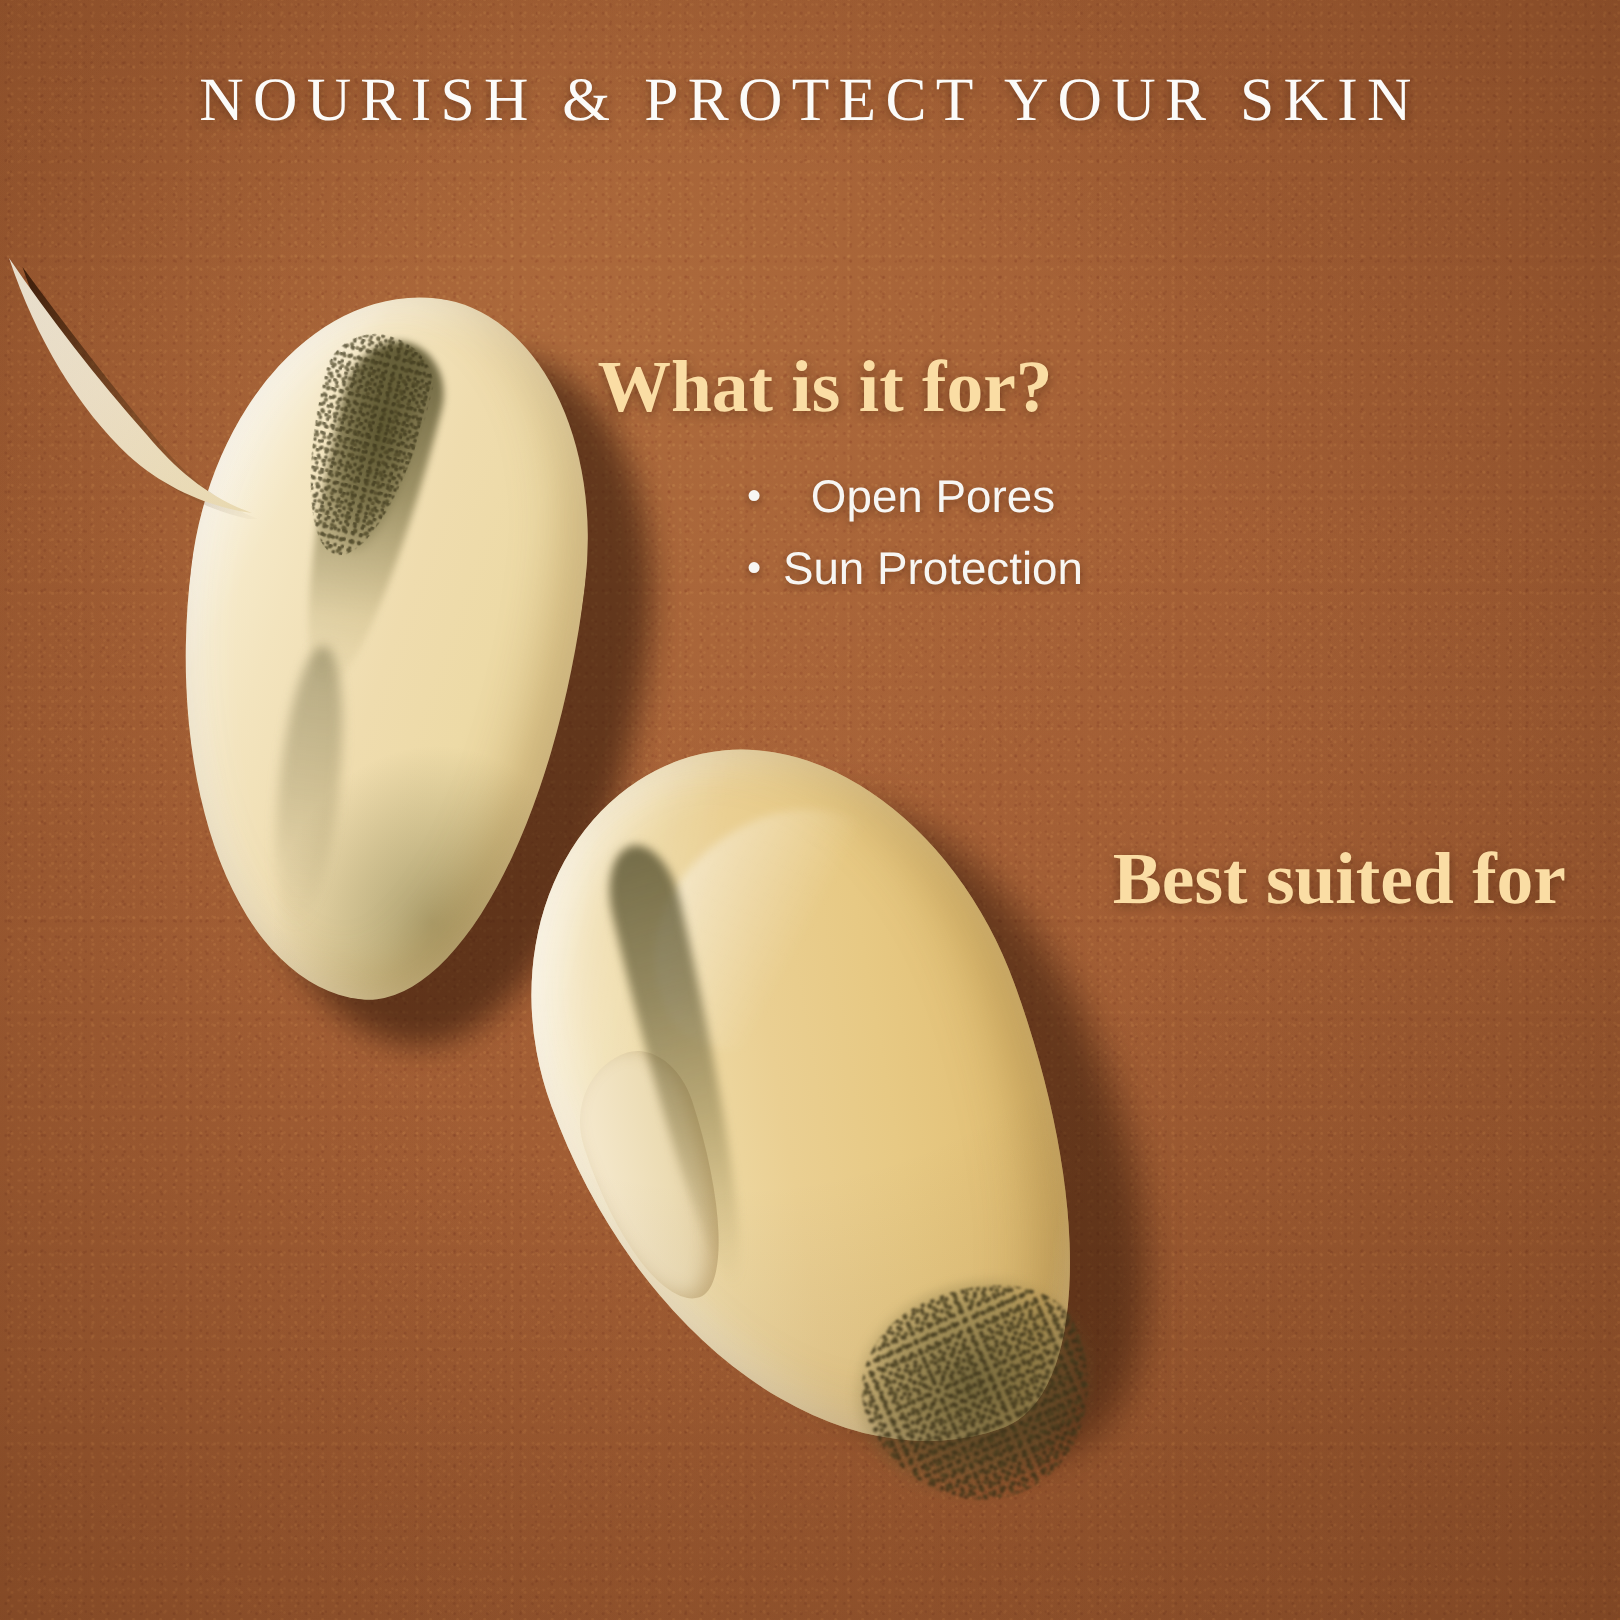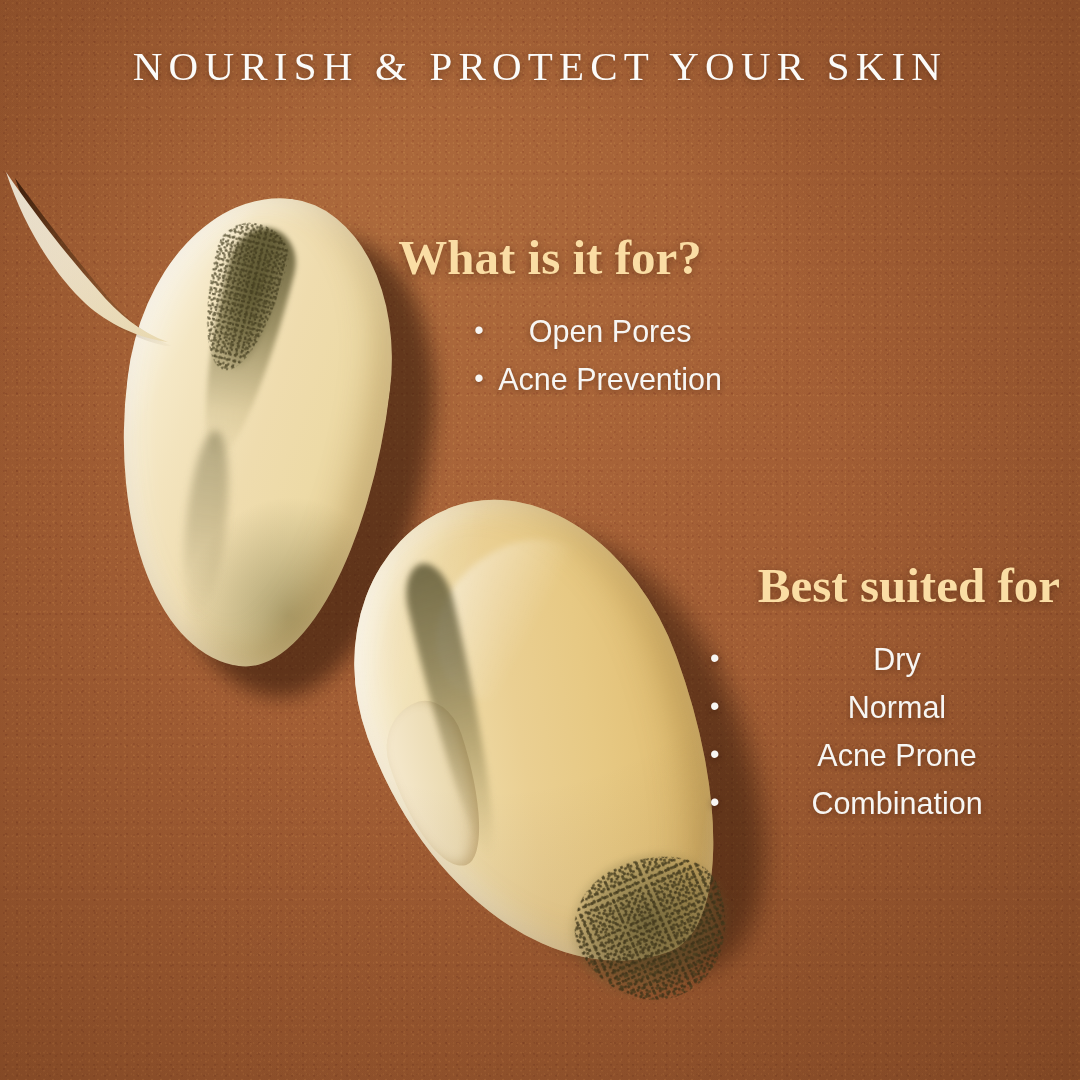--- a/index.html
+++ b/index.html
@@ -228,21 +228,21 @@
     letter-spacing: 6.2px;
     color: #fbfbf9;
     text-shadow: 0 2px 7px rgba(50,20,6,.42);
     padding: 0 46px;
   }
   .headline .hl-line { display: block; }
 
   .section { position: absolute; }
 
   .sec-what { left: 350px; top: 200px; width: 400px; margin-top: 32px; }
-  .sec-best { left: 620px; top: 560px; width: 440px; }
+  .sec-best { left: 604px; top: 560px; width: 440px; }
 
   .sec-title {
     font-family: "Liberation Serif", serif;
     font-weight: bold;
     font-size: 49px;
     line-height: 1.08;
     color: #fadda4;
     text-shadow: 0 2px 8px rgba(48,18,4,.40);
     white-space: nowrap;
   }
@@ -332,27 +332,21 @@
   <div class="bg-vignette"></div>
 
   <div class="headline">
     <span class="hl-line">NOURISH &amp; PROTECT YOUR SKIN</span>
   </div>
 
   <div class="section sec-what">
     <div class="sec-title">What is it for?</div>
     <ul class="bullets">
       <li>Open Pores</li>
-      <li>Acne Prevention</li>
+      <li>Sun Protection</li>
     </ul>
   </div>
 
   <div class="section sec-best">
     <div class="sec-title">Best suited for</div>
-    <ul class="bullets">
-      <li>Dry</li>
-      <li>Normal</li>
-      <li>Acne Prone</li>
-      <li>Combination</li>
-    </ul>
   </div>
 
 </div>
 
 </body></html>

